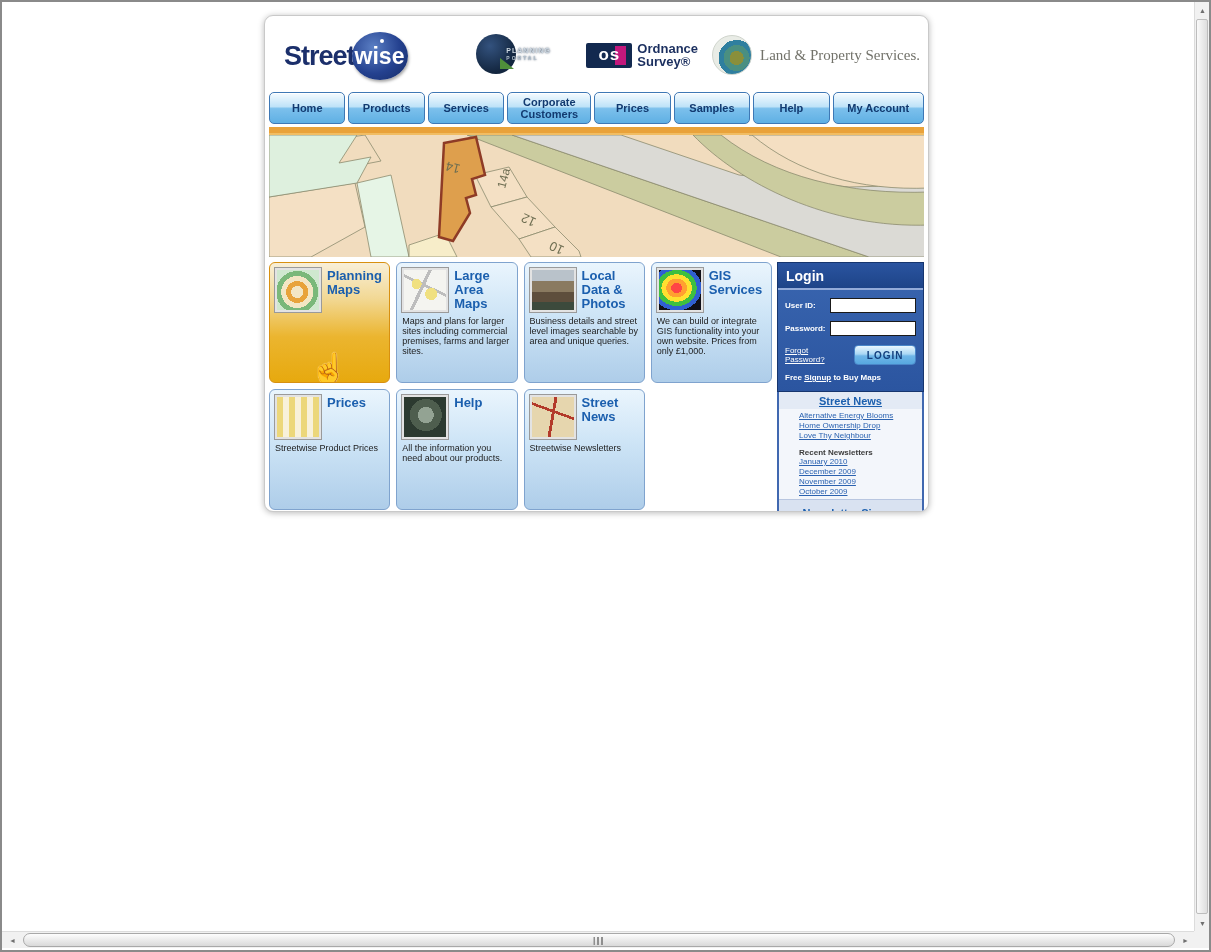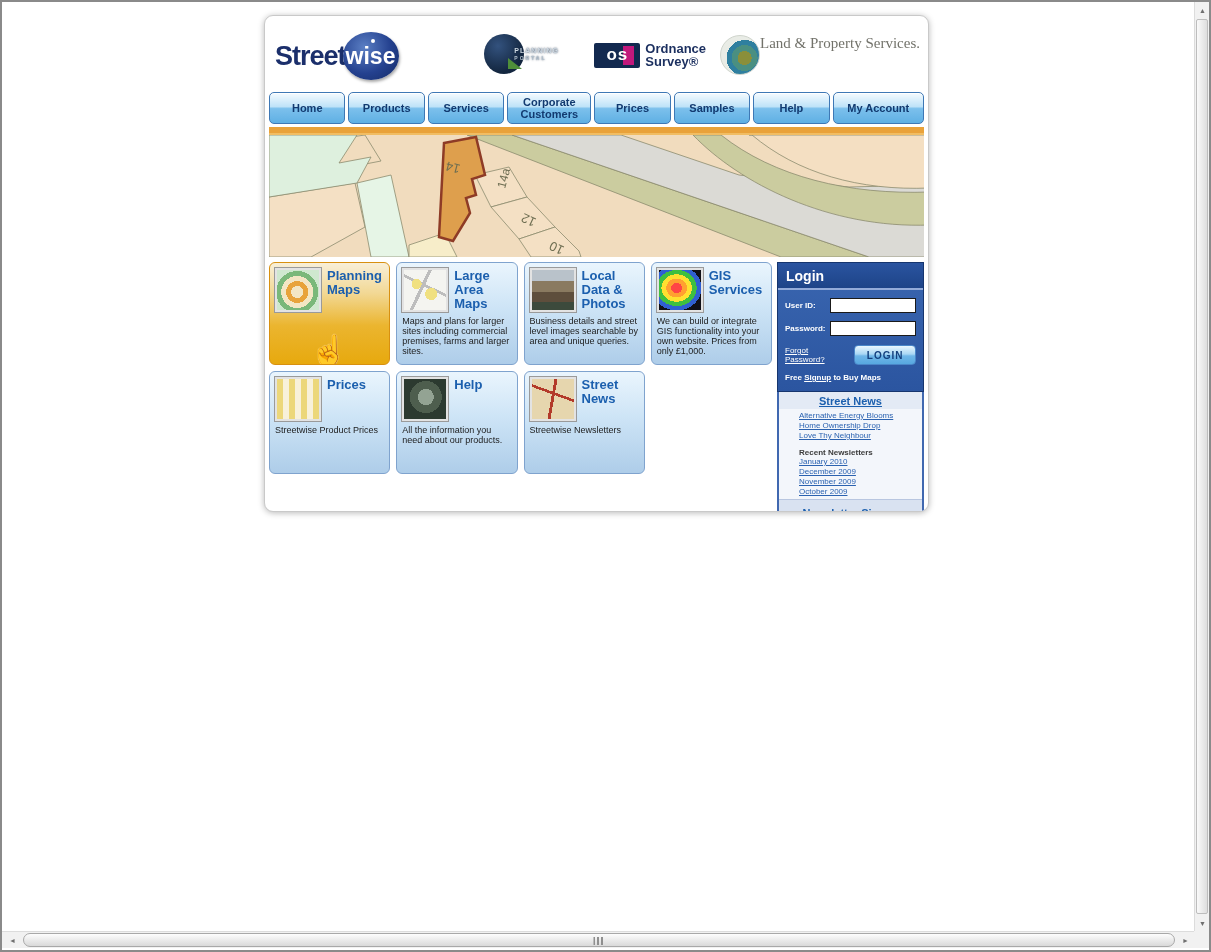--- a/index.html
+++ b/index.html
@@ -18,42 +18,42 @@
   .hthumb .grip { position:absolute; left:50%; top:3px; width:11px; height:8px; transform:translateX(-50%);
     background:repeating-linear-gradient(90deg,#8f8f8f 0 2px,transparent 2px 4px); }
   .sb-corner { position:absolute; right:0; bottom:2px; width:15px; height:17px; background:#f1f1f1; }
 
   
   .site-card { position:absolute; left:262px; top:13px; width:665px; height:497px; background:#fff;
     border:1px solid #c9c9c9; border-radius:9px; box-shadow:0 1px 6px rgba(0,0,0,.28); padding:2px; overflow:hidden; }
 
   
   .hdr { position:relative; height:74px; }
-  .logo { position:absolute; left:8px; top:14px; display:flex; align-items:center; }
+  .logo { position:absolute; left:17px; top:14px; display:flex; align-items:center; }
   .logo .street { font-size:27px; font-weight:bold; color:#1b2f6b; letter-spacing:-1px; }
   .wise-circle { width:56px; height:48px; margin-left:-3px; border-radius:50%;
     background:radial-gradient(circle at 38% 32%, #5b7fc4, #24418f 55%, #142a63);
     color:#fff; font-size:23px; font-weight:bold; display:flex; align-items:center; justify-content:center;
     box-shadow:1px 2px 3px rgba(0,0,0,.35); position:relative; }
   .wise-circle::after { content:""; position:absolute; top:7px; left:50%; width:4px; height:4px; background:#fff; border-radius:50%; }
   .partner-row { position:absolute; right:6px; top:16px; display:flex; align-items:center; gap:14px; }
   .pp { position:relative; width:96px; height:42px; }
   .pp-circle { position:absolute; left:0; top:0; width:40px; height:40px; border-radius:50%;
     background:radial-gradient(circle at 35% 30%, #33527e, #13263f 70%); }
   .pp-tri { position:absolute; left:24px; top:24px; width:0; height:0; border-left:14px solid #4f8f3a; border-top:11px solid transparent; }
   .pp-text { position:absolute; left:30px; top:13px; color:#cdd8e2; font-size:7px; font-weight:bold; letter-spacing:1px;
     text-shadow:0 0 2px #13263f; }
   .pp-text .sub { display:block; font-size:5px; letter-spacing:2px; color:#b4c2cf; margin-top:1px; }
   .os { display:flex; align-items:center; gap:5px; }
   .os-box { position:relative; width:46px; height:25px; background:#12294f; border-radius:2px;
     color:#fff; font-weight:bold; font-size:17px; display:flex; align-items:center; justify-content:center; }
   .os-box::after { content:""; position:absolute; right:6px; top:3px; bottom:3px; width:11px; background:#c2187c; z-index:0; }
   .os-box span { position:relative; z-index:1; letter-spacing:1px; }
   .os-text { color:#1b2f5f; font-weight:bold; font-size:13px; line-height:13px; }
-  .lps { display:flex; align-items:flex-start; }
+  .lps { display:flex; align-items:center; gap:8px; }
   .lps-globe { width:40px; height:40px; border-radius:50%;
     background:radial-gradient(circle at 62% 58%, #8a8f3a 0 7px, #4a8f81 7px 13px, #2f7f9f 13px 18px, #e9ece6 18px);
     border:1px solid #cfd4cc; }
   .lps-text { font-family:"Liberation Serif", serif; color:#72726a; font-size:15px; }
 
   
   .nav { display:flex; gap:3px; padding:0 2px;align-items:center; }
   .nav-btn { flex:1; height:32px; border:1px solid #3e78b5; border-radius:5px;
     background:linear-gradient(180deg,#f5fbff 0%,#bfe3f8 45%,#7cc0ec 52%,#5fb0e4 100%);
     color:#123a70; font-weight:bold; font-size:11px; line-height:12px; display:flex; align-items:center; justify-content:center;
@@ -61,21 +61,21 @@
   .nav-btn:nth-child(4) { flex:1.1; }
   .nav-btn:nth-child(8) { flex:1.2; }
   .accent-bar { height:8px; margin:3px 2px 0; background:linear-gradient(180deg,#e9a23a 0 75%,#f1bd63 75% 100%); }
 
   
   .map-banner { margin:0 2px; height:122px; overflow:hidden; background:#f1dcbe; }
 
   
   .main-row { display:flex; gap:5px; margin:5px 2px 0; align-items:stretch; }
   .grid { width:509px; display:grid; grid-template-columns:repeat(4,1fr); gap:6px; align-content:start; }
-  .tile { height:103px; border:1px solid #7fa3ce; border-radius:6px; padding:5px; position:relative; overflow:hidden;
+  .tile { height:121px; border:1px solid #7fa3ce; border-radius:6px; padding:5px; position:relative; overflow:hidden;
     background:linear-gradient(180deg,#eaf5fd 0%,#cde4f6 45%,#aecde9 100%); cursor:pointer; }
   .tile-hot { background:linear-gradient(180deg,#f8efd8 0%,#f2d894 30%,#ebb52f 62%,#e7a90e 100%); border-color:#d89010; }
   .tile-hd { display:flex; }
   .thumb { width:46px; height:44px; flex:0 0 46px; border:2px solid #e3e3e3; outline:1px solid #9a9a9a; }
   .tile-title { margin-left:6px; color:#1b5fae; font-weight:bold; font-size:13px; line-height:14px; padding-top:1px; }
   .tile-desc { margin-top:4px; font-size:9px; line-height:10px; color:#1c1c1c; }
   .cursor-glyph { position:absolute; left:40px; bottom:-4px; font-size:30px; color:#000;
     text-shadow:0 0 1px #fff; }
 
   

